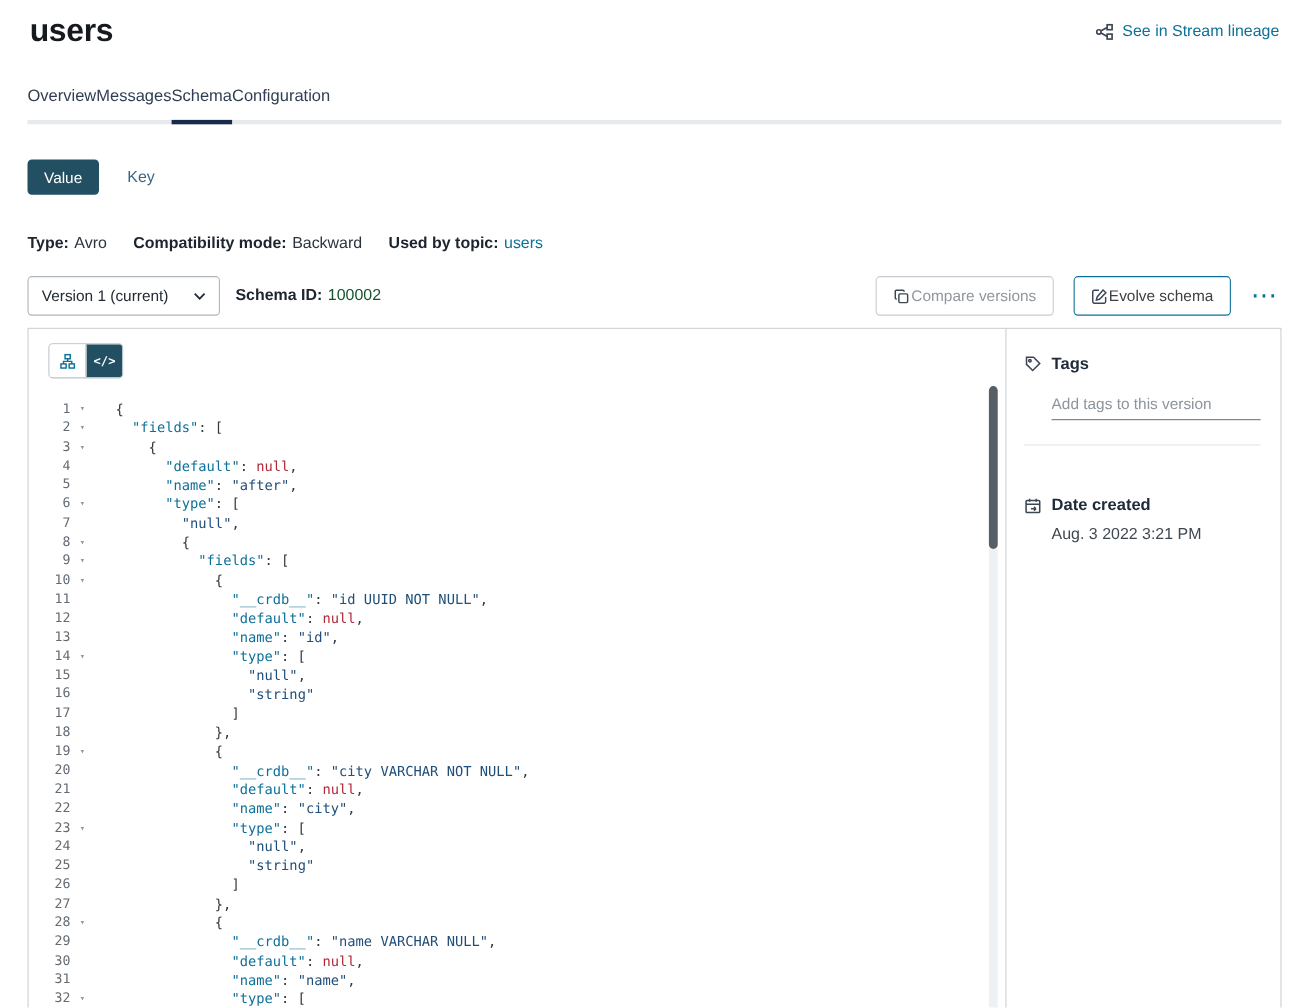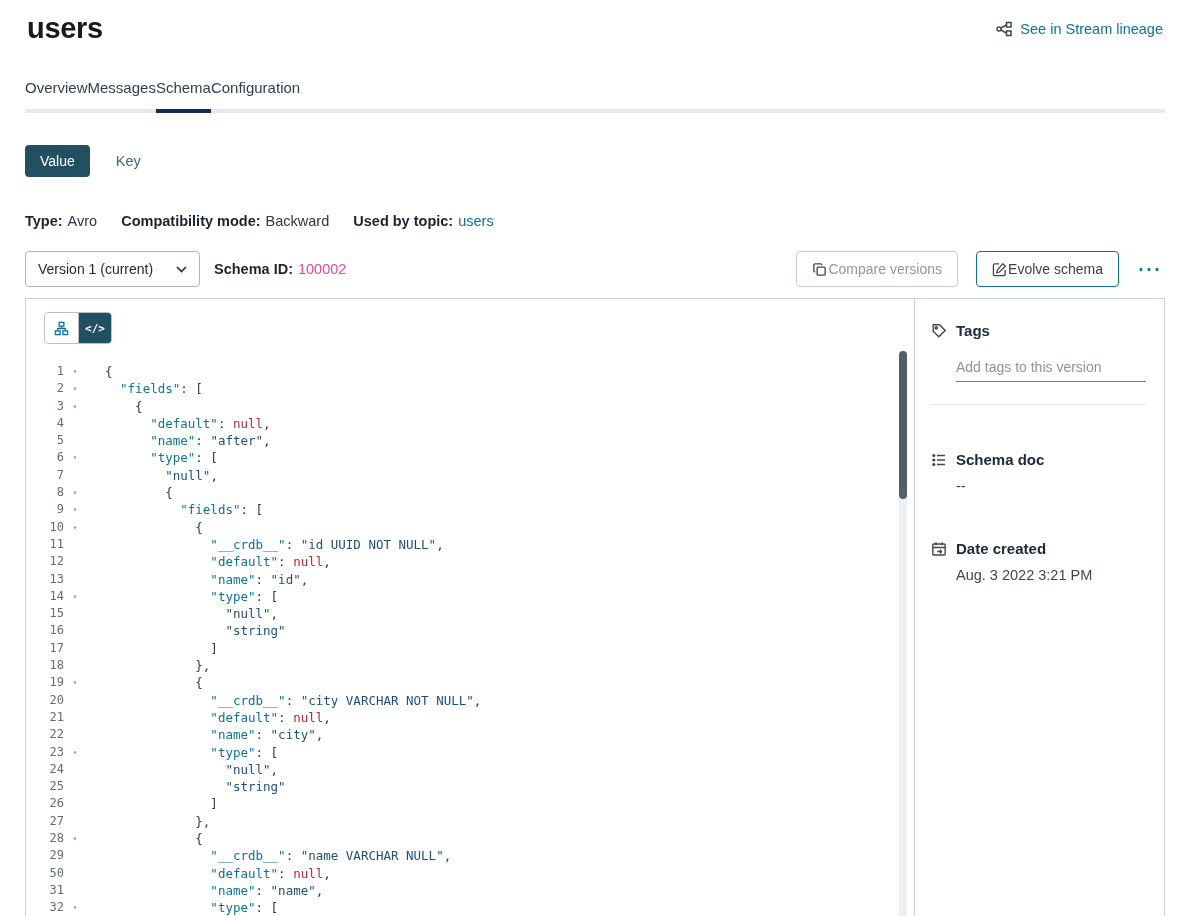--- a/index.html
+++ b/index.html
@@ -55,21 +55,21 @@
 
   
   .version-bar { display: flex; align-items: center; margin: 22px 24px 0 25px; }
   .select {
     width: 175px; height: 36px; border: 1px solid #aeb6bd; border-radius: 4px;
     display: flex; align-items: center; justify-content: space-between;
     padding: 0 12px; font-size: 14px; color: #222a33; cursor: pointer; background: #fff;
   }
   .schema-id { margin-left: 14px; font-size: 14.5px; }
   .schema-id .lbl { font-weight: 700; color: #1c2430; }
-  .schema-id .val { margin-left: 5px; color: #ec4899; }
+  .schema-id .val { margin-left: 5px; color: #14532d; }
   .vb-spacer { flex: 1; }
   .btn {
     height: 36px; border-radius: 4px; background: #fff; font-size: 14px;
     display: inline-flex; align-items: center; gap: 1px; padding: 0 15px; cursor: pointer;
   }
   .btn-compare { border: 1px solid #c6ccd2; color: #90979e; }
   .btn-evolve { border: 1px solid #0d7199; color: #404040; margin-left: 18px; font-weight: 500; text-align: center; }
   .btn-more {
     margin-left: 14px; background: none; border: none; color: #0d7199;
     font-size: 24px; line-height: 1; cursor: pointer; padding: 0 4px;
@@ -364,21 +364,21 @@
           <span class="ln">28</span>
           <span class="fold">▾</span>
           <span class="code">            <span class="tok-p">{</span></span>
         </div>
         <div class="code-row">
           <span class="ln">29</span>
           <span class="fold"></span>
           <span class="code">              <span class="tok-k">"__crdb__"</span><span class="tok-p">: </span><span class="tok-s">"name VARCHAR NULL"</span><span class="tok-p">,</span></span>
         </div>
         <div class="code-row">
-          <span class="ln">50</span>
+          <span class="ln">30</span>
           <span class="fold"></span>
           <span class="code">              <span class="tok-k">"default"</span><span class="tok-p">: </span><span class="tok-n">null</span><span class="tok-p">,</span></span>
         </div>
         <div class="code-row">
           <span class="ln">31</span>
           <span class="fold"></span>
           <span class="code">              <span class="tok-k">"name"</span><span class="tok-p">: </span><span class="tok-s">"name"</span><span class="tok-p">,</span></span>
         </div>
         <div class="code-row">
           <span class="ln">32</span>
@@ -401,34 +401,20 @@
             <path d="M8.6 1.8 H2.2 V8.2 L7.8 13.8 L14.2 7.4 Z"></path>
             <circle cx="5.3" cy="4.9" r="1.1"></circle>
           </svg>
         </span>
         <span class="sb-title">Tags</span>
       </div>
       <input class="tags-input sb-indent" type="text" placeholder="Add tags to this version" style="">
       <hr class="sb-divider">
     </div>
 
-    <div class="sb-section">
-      <div class="sb-head">
-        <span class="sb-icon">
-          <svg width="16" height="16" viewBox="0 0 16 16" fill="none" stroke="currentColor" stroke-width="1.4">
-            <path d="M6 3.5 H14 M6 8 H14 M6 12.5 H14"></path>
-            <circle cx="2.8" cy="3.5" r="0.9" fill="currentColor"></circle>
-            <circle cx="2.8" cy="8" r="0.9" fill="currentColor"></circle>
-            <circle cx="2.8" cy="12.5" r="0.9" fill="currentColor"></circle>
-          </svg>
-        </span>
-        <span class="sb-title">Schema doc</span>
-      </div>
-      <div class="sb-value sb-indent">--</div>
-    </div>
 
     <div class="sb-section">
       <div class="sb-head">
         <span class="sb-icon">
           <svg width="16" height="16" viewBox="0 0 16 16" fill="none" stroke="currentColor" stroke-width="1.4">
             <rect x="1.8" y="3" width="12.4" height="11" rx="1"></rect>
             <path d="M5 1.3 V4.2 M11 1.3 V4.2 M1.8 6.5 H14.2"></path>
             <path d="M6.2 10.5 H10.8 M10.8 10.5 L9 8.8 M10.8 10.5 L9 12.2"></path>
           </svg>
         </span>

